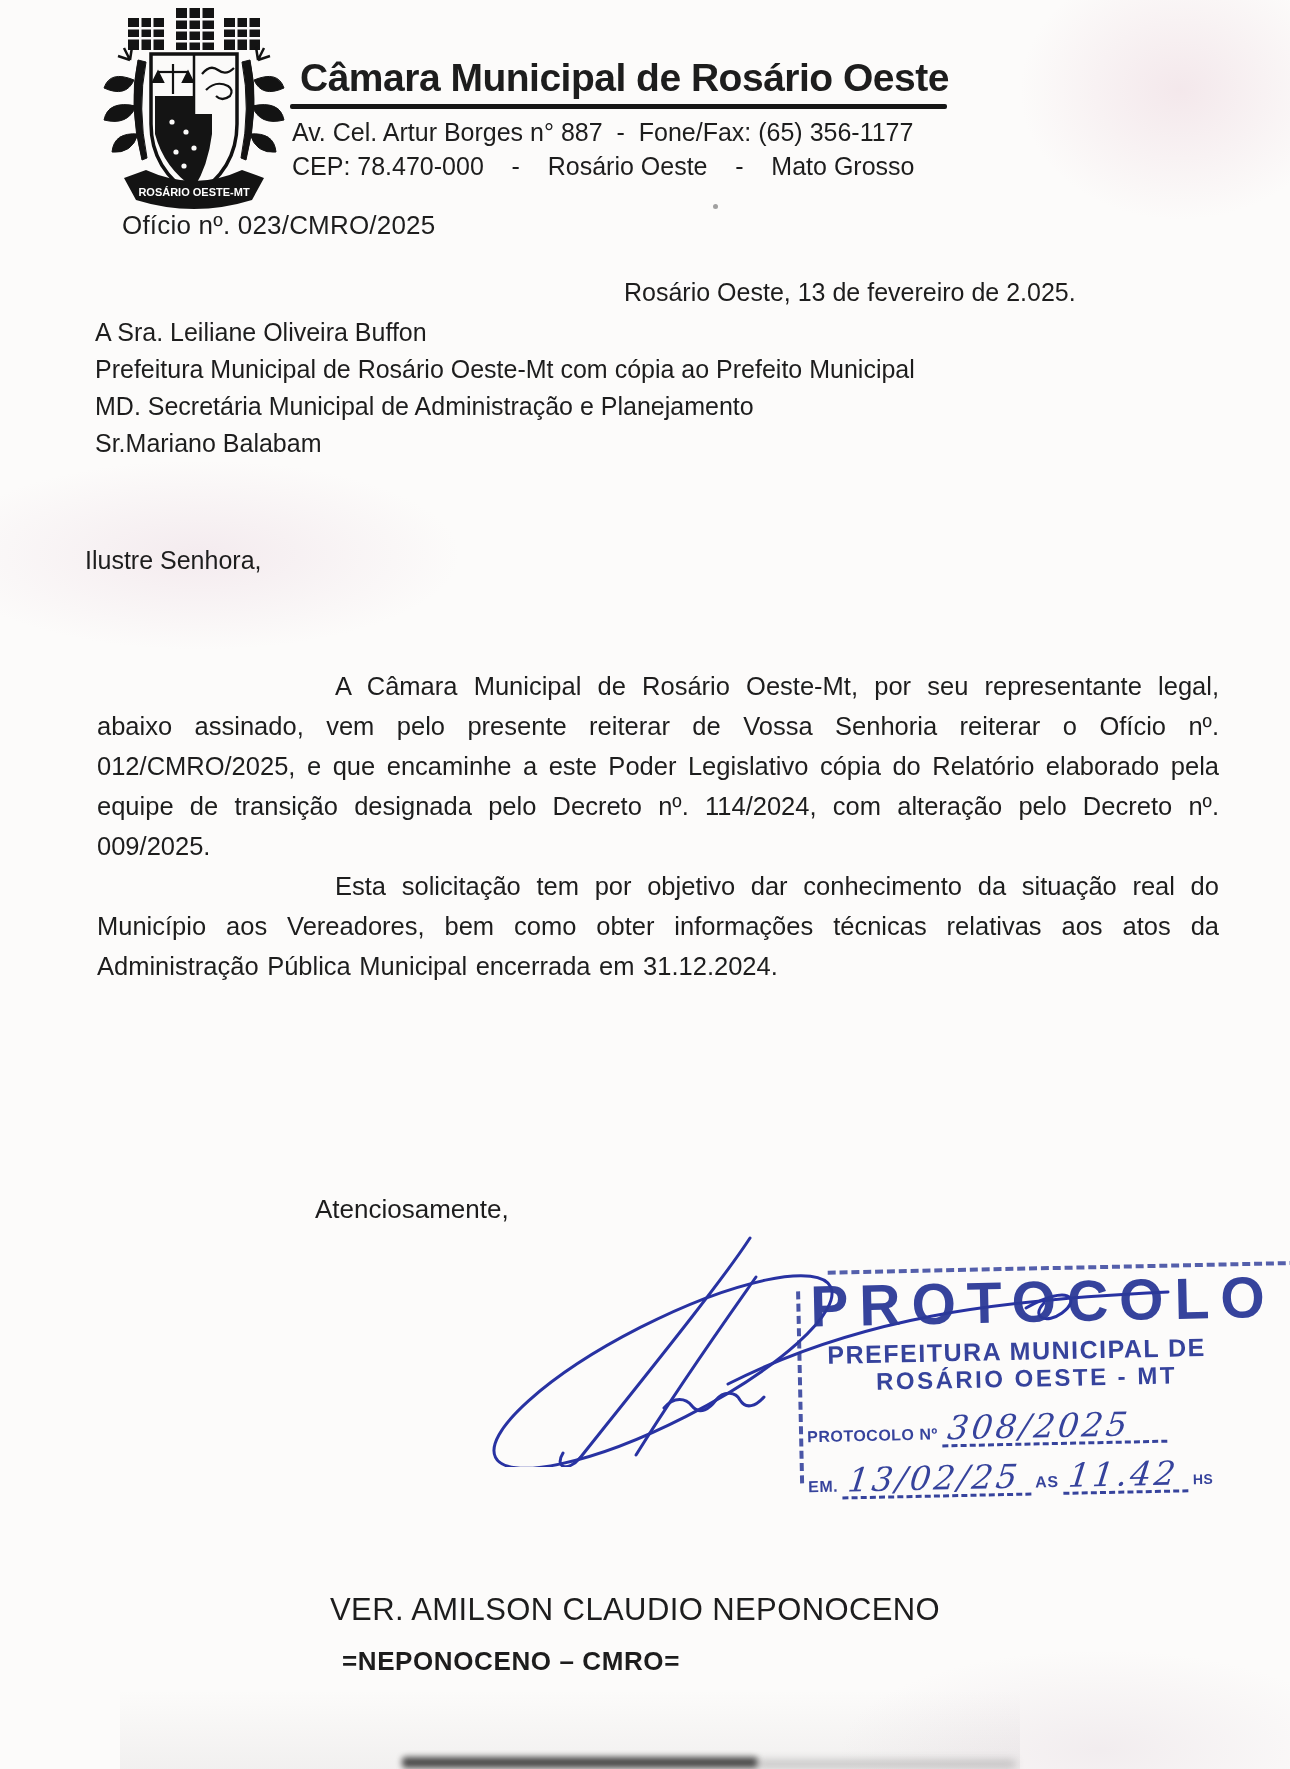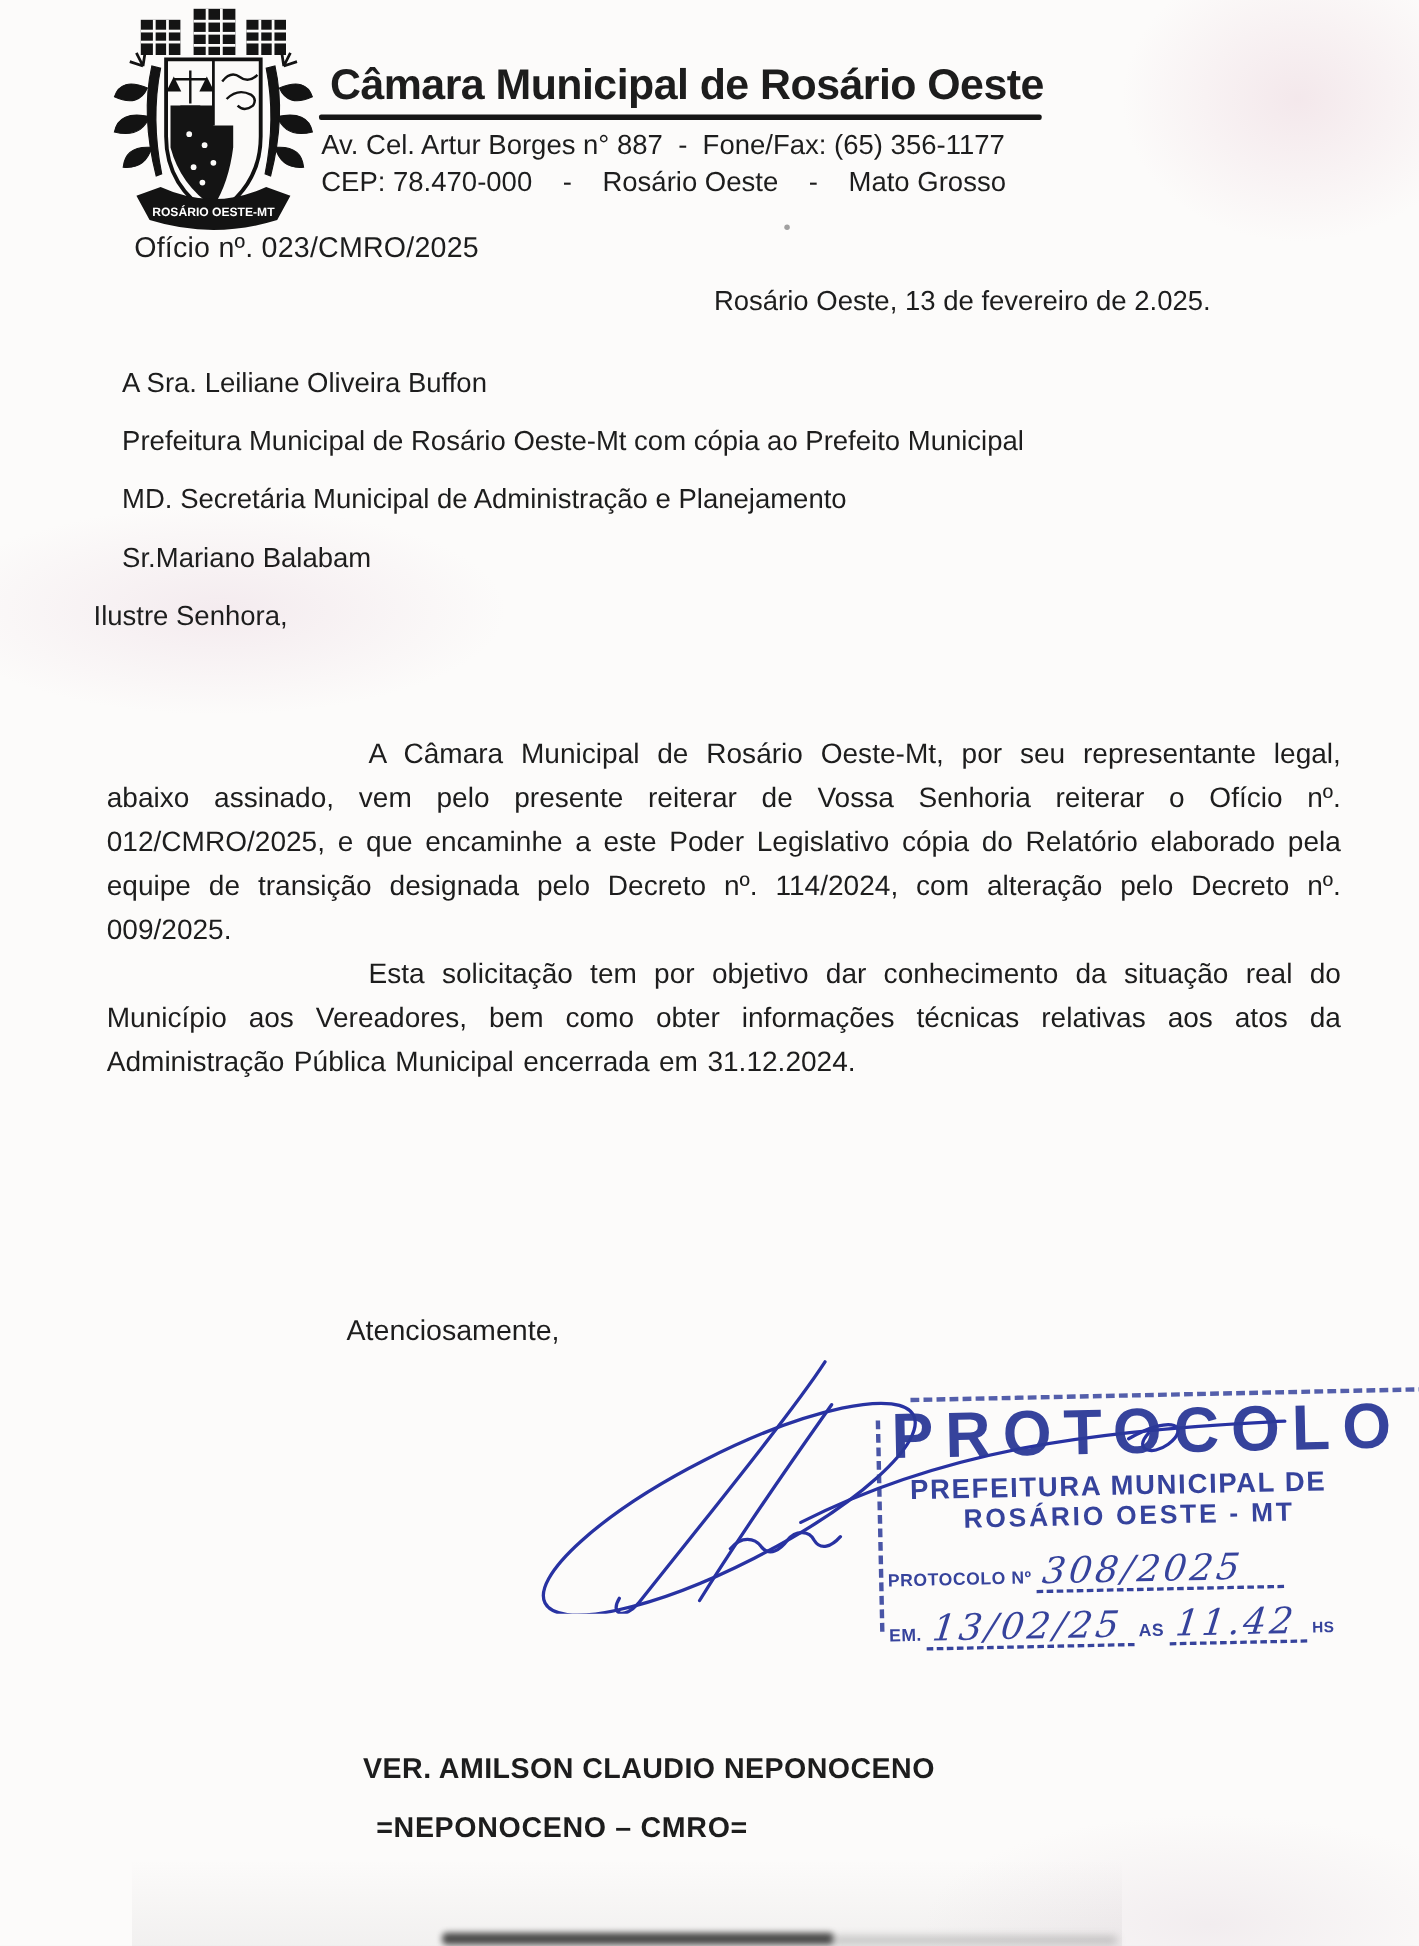--- a/index.html
+++ b/index.html
@@ -30,33 +30,33 @@
   .speck{width:5px;height:5px;border-radius:50%;background:#555;opacity:.55;}
 
   
   .hdr-state{left:292px;top:26px;font-size:26px;letter-spacing:.5px;}
   .hdr-title{left:300px;top:56px;font-size:39px;font-weight:bold;letter-spacing:-.5px;white-space:nowrap;}
   .hdr-rule{left:290px;top:104px;width:657px;height:5px;background:#161616;border-radius:2px;}
   .hdr-addr{left:292px;top:118px;font-size:25px;white-space:pre;}
   .hdr-cep{left:292px;top:152px;font-size:25px;white-space:pre;}
 
   .oficio{left:122px;top:210px;font-size:26px;font-weight:normal;letter-spacing:.2px;}
-  .dateline{left:624px;top:260px;font-size:25px;margin-left:25px;}
+  .dateline{left:624px;top:278px;font-size:25px;}
 
   .recip{left:95px;top:314px;font-size:25px;line-height:37px;}
-  .recip div{margin:16px;}
+  .recip div{margin:0;}
   .salutation{left:85px;top:546px;font-size:25px;}
 
   .body-text{left:97px;top:666px;width:1122px;font-size:25.5px;line-height:40px;
     text-align:justify;word-spacing:1.5px;}
   .body-text p{margin:0;text-indent:238px;}
 
   .closing{left:315px;top:1194px;font-size:26px;}
 
-  .signer-name{left:330px;top:1592px;font-size:26px;font-weight:bold;letter-spacing:.4px;}
+  .signer-name{left:330px;top:1592px;font-size:31px;font-weight:normal;letter-spacing:.4px;}
   .signer-title{left:342px;top:1646px;font-size:26px;font-weight:bold;letter-spacing:.6px;}
 
   
   .stamp{left:796px;top:1260px;width:520px;height:240px;color:#2c3a98;
     transform:rotate(-1.2deg);opacity:.95;}
   .stamp .topline{position:absolute;left:34px;top:6px;width:470px;border-top:4px dashed #2c3a98;opacity:.85;}
   .stamp .leftline{position:absolute;left:2px;top:26px;height:192px;border-left:4px dashed #2c3a98;opacity:.9;}
   .stamp .t-protocolo{position:absolute;left:16px;top:8px;font-size:57px;font-weight:bold;
     letter-spacing:11px;white-space:nowrap;transform:scaleY(1.02);}
   .stamp .t-pref{position:absolute;left:32px;top:76px;font-size:25px;font-weight:bold;

